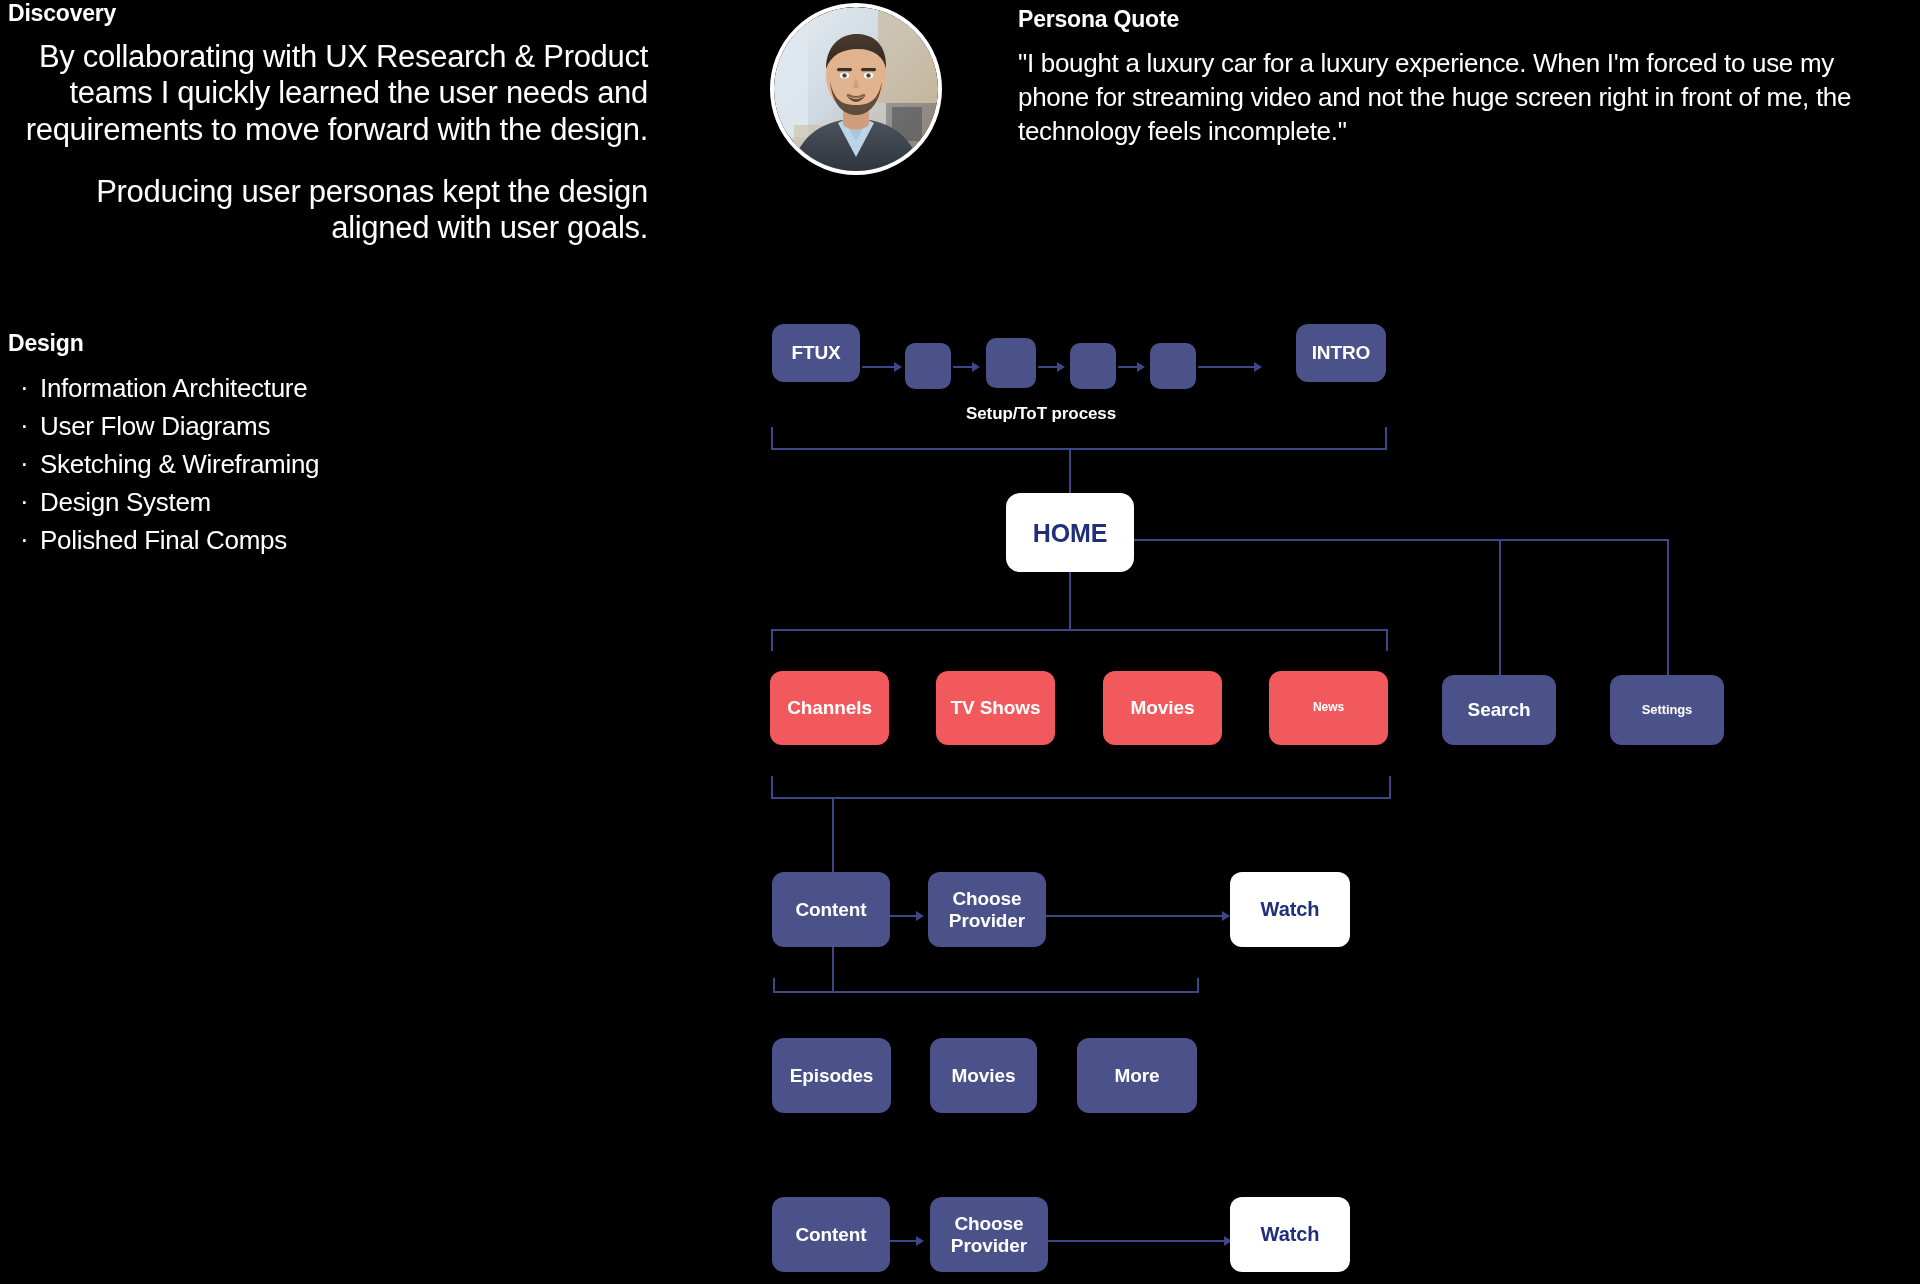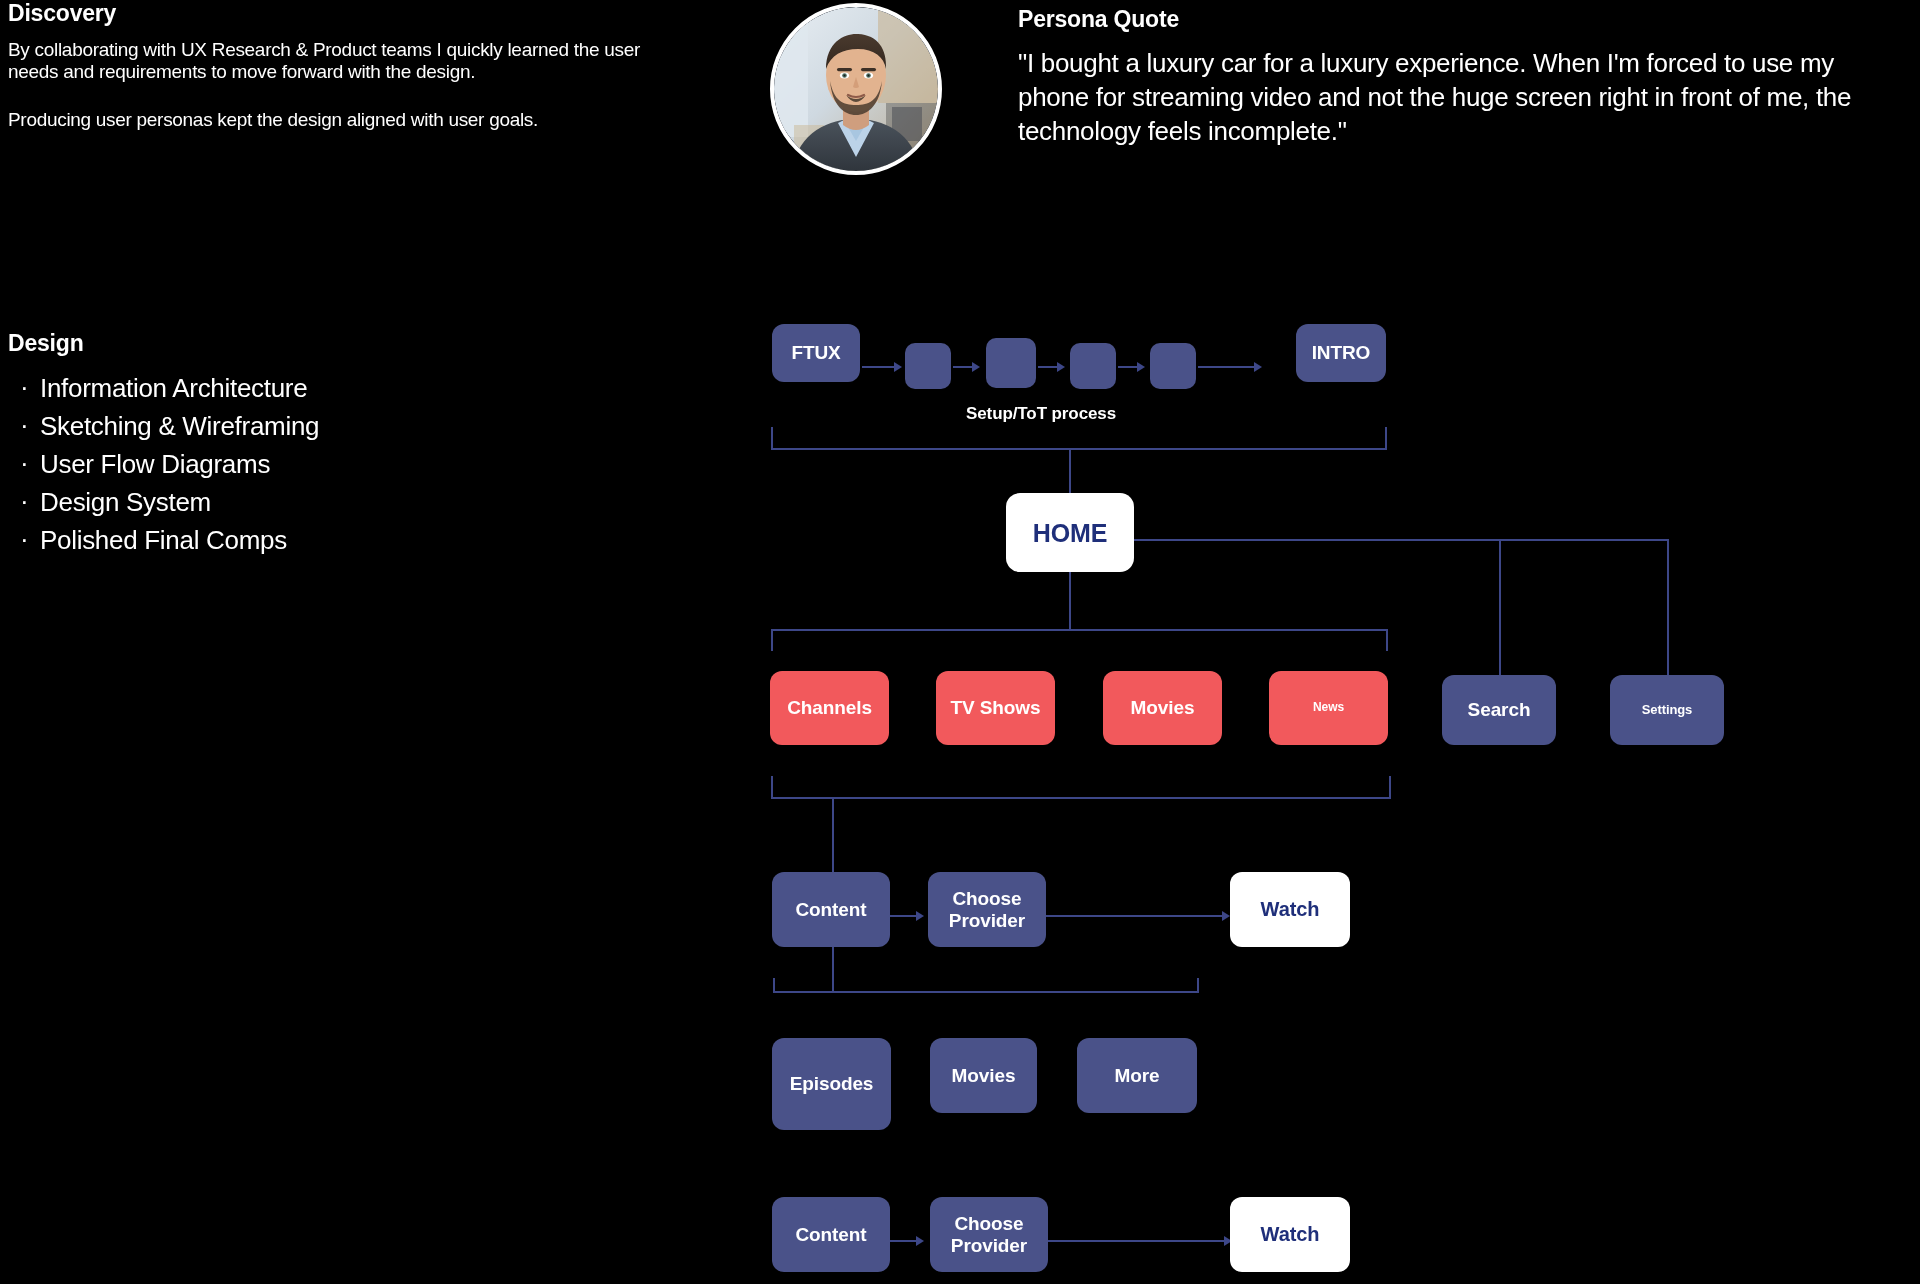--- a/index.html
+++ b/index.html
@@ -31,25 +31,26 @@
 
   .section-heading {
     font-size: 23px;
     font-weight: 700;
     letter-spacing: -0.2px;
     color: #ffffff;
     margin-bottom: 12px;
   }
 
   .body-para {
-    font-size: 19px;
+    font-size: 31px;
     line-height: 1.17;
     font-weight: 400;
     color: #ffffff;
     letter-spacing: -0.3px;
+    text-align: right;
   }
 
   .body-para + .body-para { margin-top: 26px; }
 
   .design-block {
     position: absolute;
     left: 8px;
     top: 330px;
     width: 640px;
   }
@@ -185,22 +186,22 @@
   <div class="left-col">
     <h2 class="section-heading">Discovery</h2>
     <p class="body-para">By collaborating with UX Research &amp; Product teams I quickly learned the user needs and requirements to move forward with the design.</p>
     <p class="body-para">Producing user personas kept the design aligned with user goals.</p>
   </div>
 
   <div class="design-block">
     <h2 class="section-heading">Design</h2>
     <ul class="design-list">
       <li>Information Architecture</li>
+      <li>User Flow Diagrams</li>
       <li>Sketching &amp; Wireframing</li>
-      <li>User Flow Diagrams</li>
       <li>Design System</li>
       <li>Polished Final Comps</li>
     </ul>
   </div>
 
   <div class="avatar-wrap">
     <div class="avatar-photo">
       <svg width="164" height="164" viewBox="0 0 164 164" xmlns="http://www.w3.org/2000/svg">
         <defs>
           <clipPath id="circClip">
@@ -336,21 +337,21 @@
     <div class="arrowhead" style="left:1222px; top:911px;"></div>
 
     <div class="node white" style="left:1230px; top:872px; width:120px; height:75px; font-size:20px;">Watch</div>
 
     <div class="edge v" style="left:832px; top:947px; height:44px;"></div>
     <div class="edge h" style="left:773px; top:991px; width:426px;"></div>
     <div class="edge v" style="left:773px; top:991px; height:-0px;"></div>
     <div class="edge v" style="left:773px; top:978px; height:14px;"></div>
     <div class="edge v" style="left:1197px; top:978px; height:14px;"></div>
 
-    <div class="node blue" style="left:772px; top:1038px; width:119px; height:92px; font-size:19px;">Episodes</div>
+    <div class="node blue" style="left:772px; top:1038px; width:119px; height:75px; font-size:19px;">Episodes</div>
     <div class="node blue" style="left:930px; top:1038px; width:107px; height:75px; font-size:19px;">Movies</div>
     <div class="node blue" style="left:1077px; top:1038px; width:120px; height:75px; font-size:19px;">More</div>
 
     <div class="node blue" style="left:772px; top:1197px; width:118px; height:75px; font-size:19px;">Content</div>
 
     <div class="edge h" style="left:890px; top:1240px; width:28px;"></div>
     <div class="arrowhead" style="left:916px; top:1236px;"></div>
 
     <div class="node blue" style="left:930px; top:1197px; width:118px; height:75px; font-size:19px; padding:0 8px;">Choose Provider</div>
 

